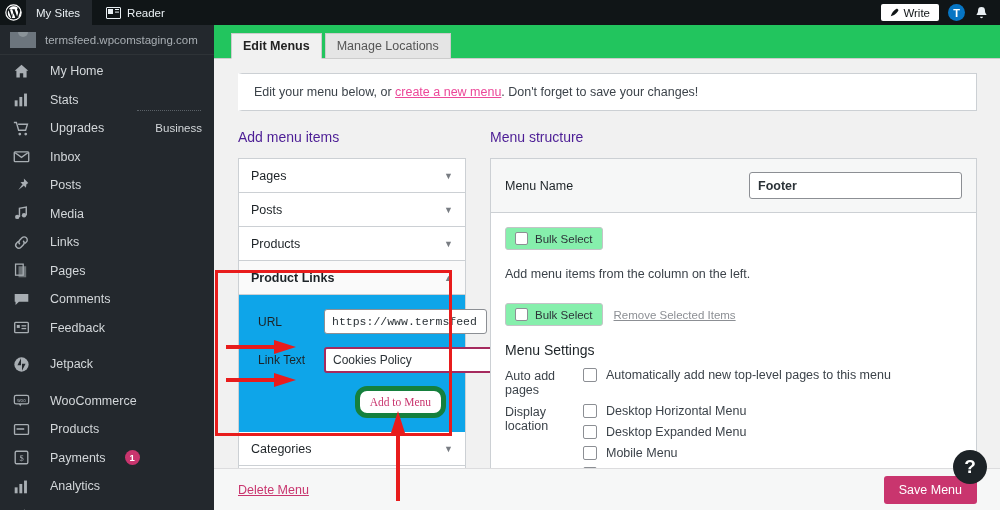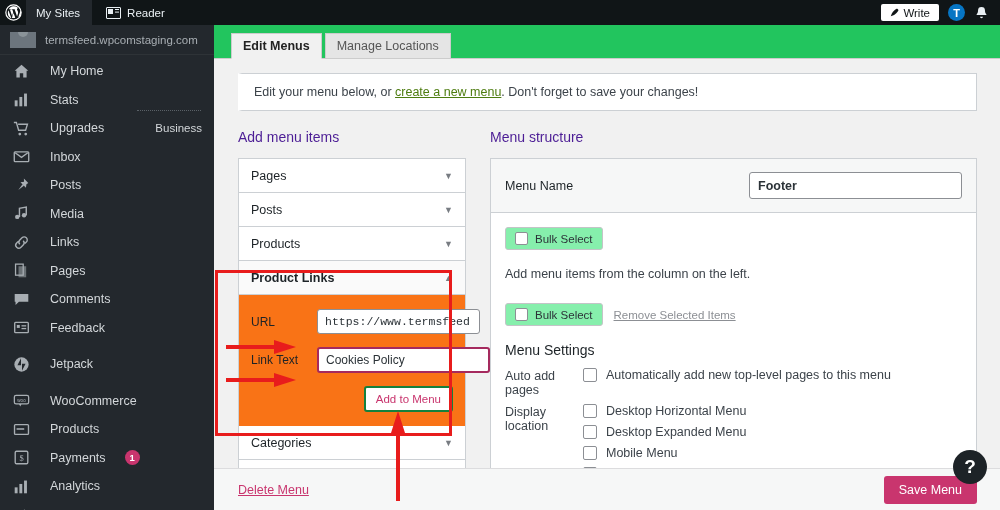--- a/index.html
+++ b/index.html
@@ -153,21 +153,21 @@
     border-bottom-color: #f1f1f1;
   }
   .notice {
     margin: 14px 23px 0 24px;
     background: #fff;
     border: 1px solid #ccd0d4;
     border-left: 4px solid #fff;
     padding: 11px 12px;
     font-size: 12.5px; color: #3c434a;
   }
-  .notice a { color: #4d7c0f; }
+  .notice a { color: #ec4899; }
 
   .cols {
     display: flex;
     padding: 18px 23px 0 24px;
     gap: 24px;
   }
   .col-left { width: 228px; flex: none; position: relative; }
   .col-right { flex: 1; position: relative; }
   .col-title {
     font-size: 14px; color: #4c1d95;
@@ -182,21 +182,21 @@
     height: 34px; display: flex; align-items: center;
     padding: 0 12px;
     border-bottom: 1px solid #ccd0d4;
     font-size: 12.5px; color: #1d2327;
     cursor: pointer; background: #fff;
   }
   .acc-head.open { font-weight: bold; background: #fafafa; }
   .acc-head .caret {
     margin-left: auto; font-size: 9px; color: #787c82;
   }
-  .acc-body { padding: 14px 12px 14px; background: #f97316; }
+  .acc-body { padding: 14px 19px 14px; background: #0ea5e9; }
   .field-row {
     display: flex; align-items: center;
     margin-bottom: 13px;
   }
   .field-label {
     width: 66px; flex: none;
     font-size: 12px; color: #1d2327;
   }
   .txt-input {
     flex: 1; height: 25px;
@@ -208,25 +208,25 @@
     outline: none;
   }
   .txt-input.focused {
     border: 2px solid #a52a5e;
     font-family: "Liberation Sans", sans-serif;
     font-size: 12px;
     height: 26px;
   }
   .btn-row { display: flex; justify-content: flex-end; }
   .add-menu-btn {
-    border: 2px solid #15803d; border-radius: 3px;
+    border: 5px solid #15803d; border-radius: 12px;
     background: #fff; color: #c9356e;
     font-size: 11.5px; padding: 5px 10px;
     cursor: pointer;
-    font-family: Liberation Sans, sans-serif;
+    font-family: Liberation Serif, serif;
   }
 
   
   .red-box {
     position: absolute;
     border: 3px solid #e81c1c;
     pointer-events: none;
     z-index: 20;
   }
   .red-arrow { position: absolute; z-index: 21; pointer-events: none; }

